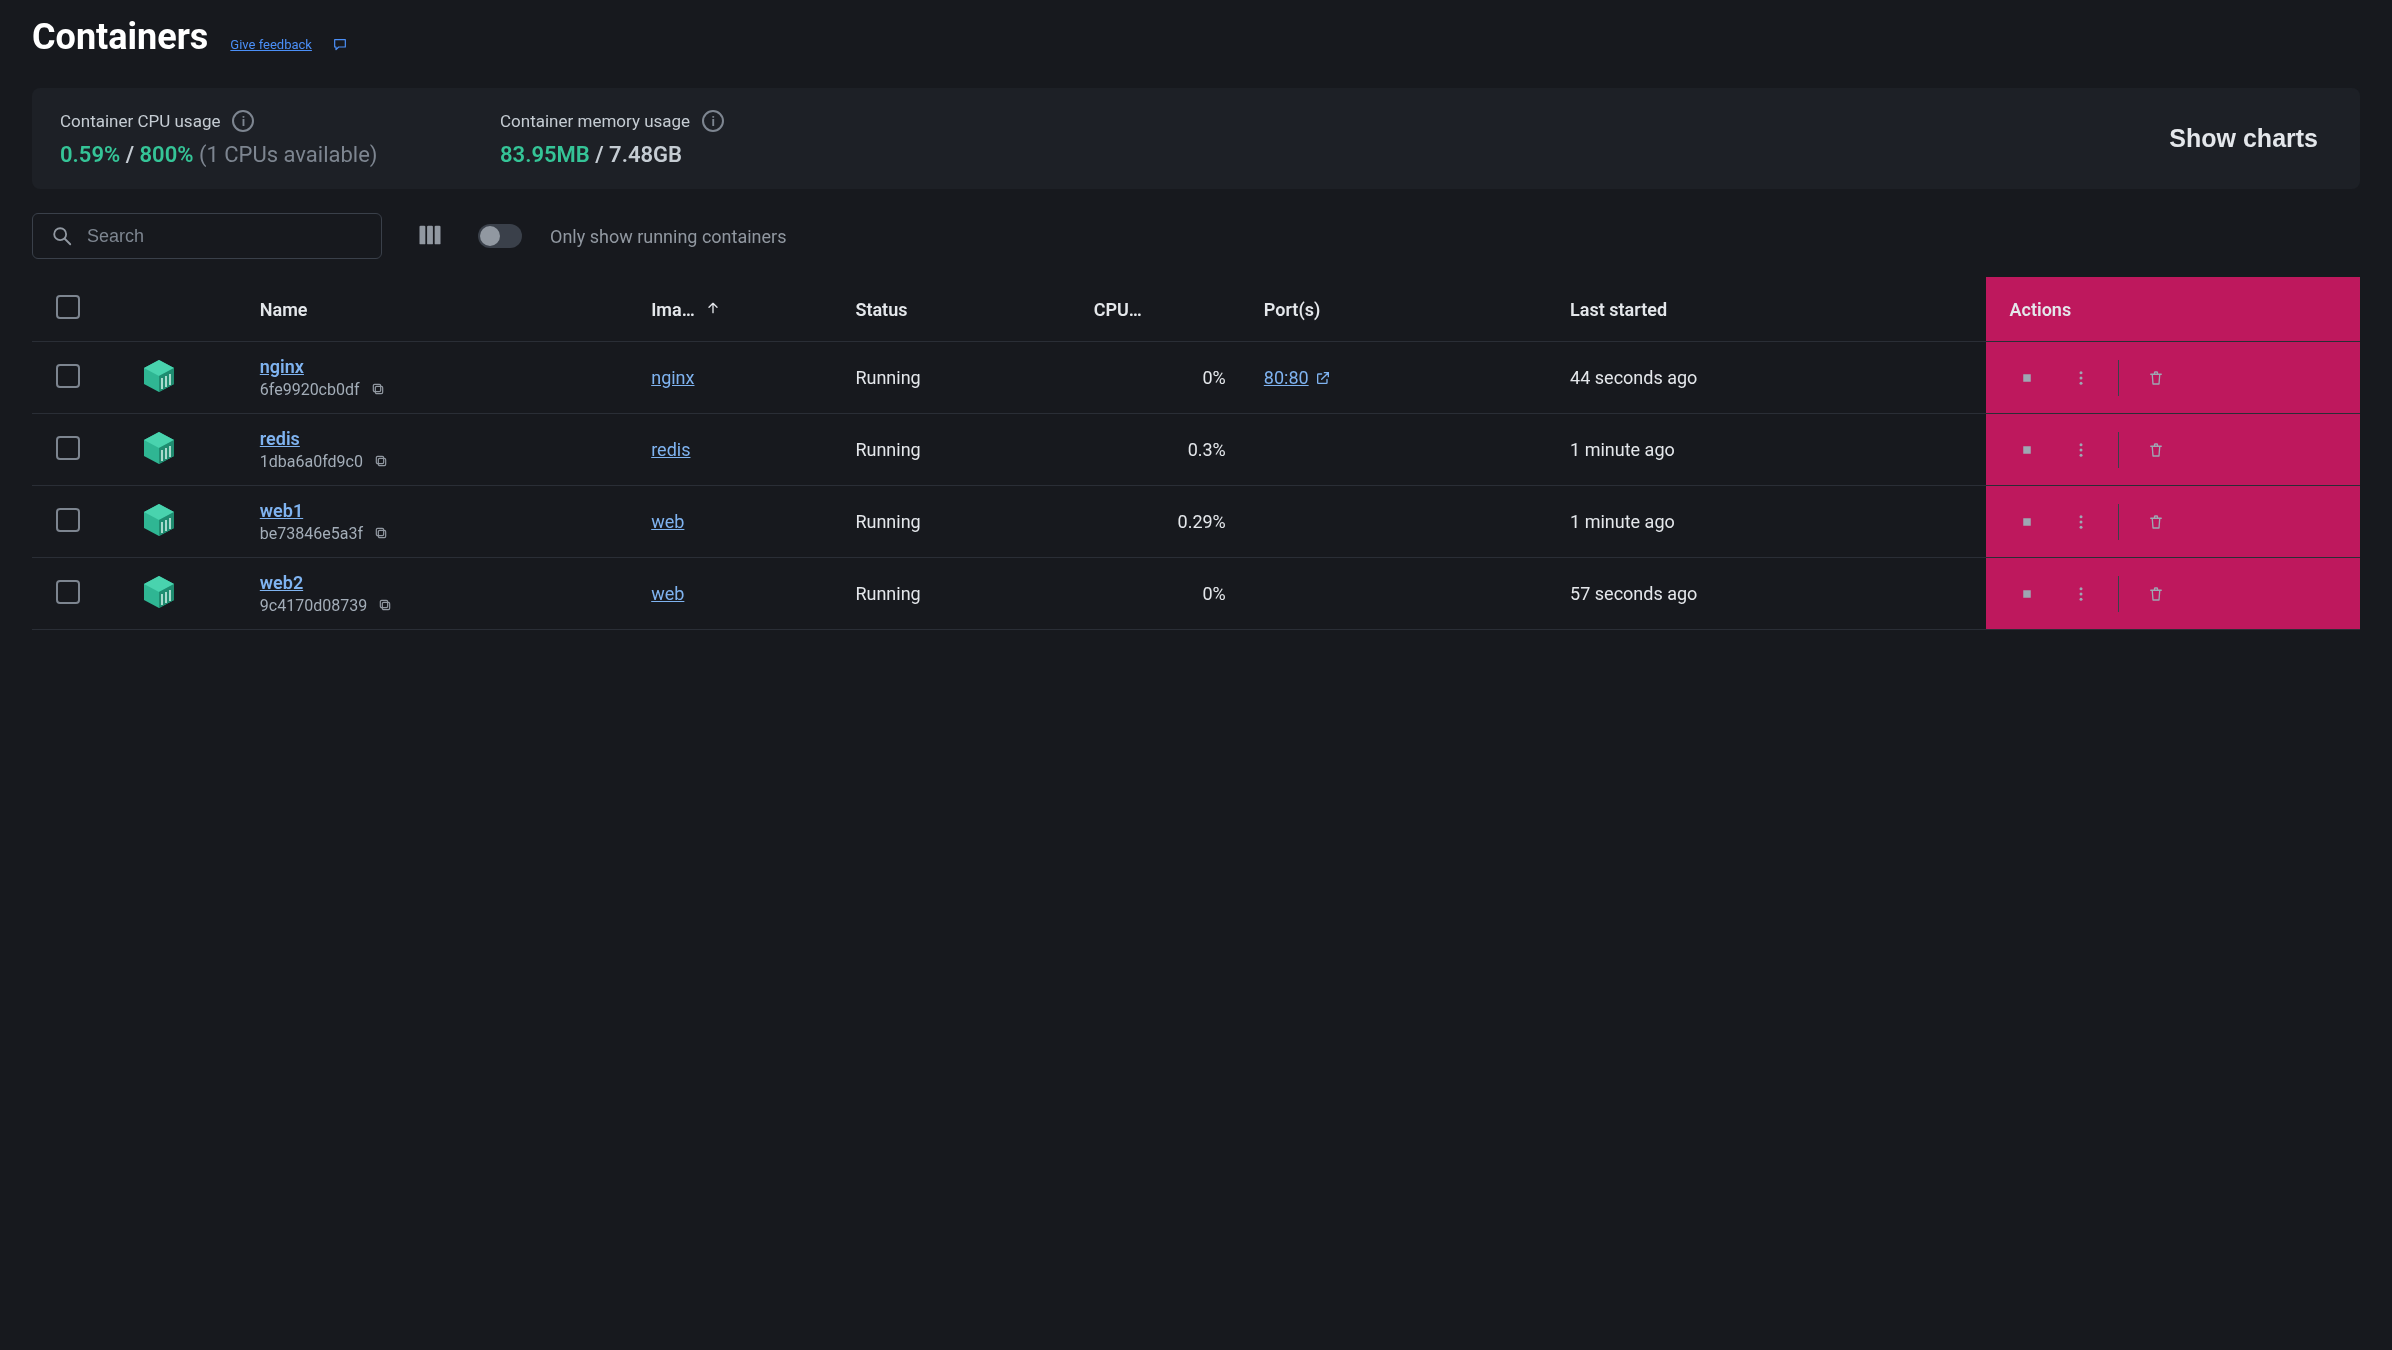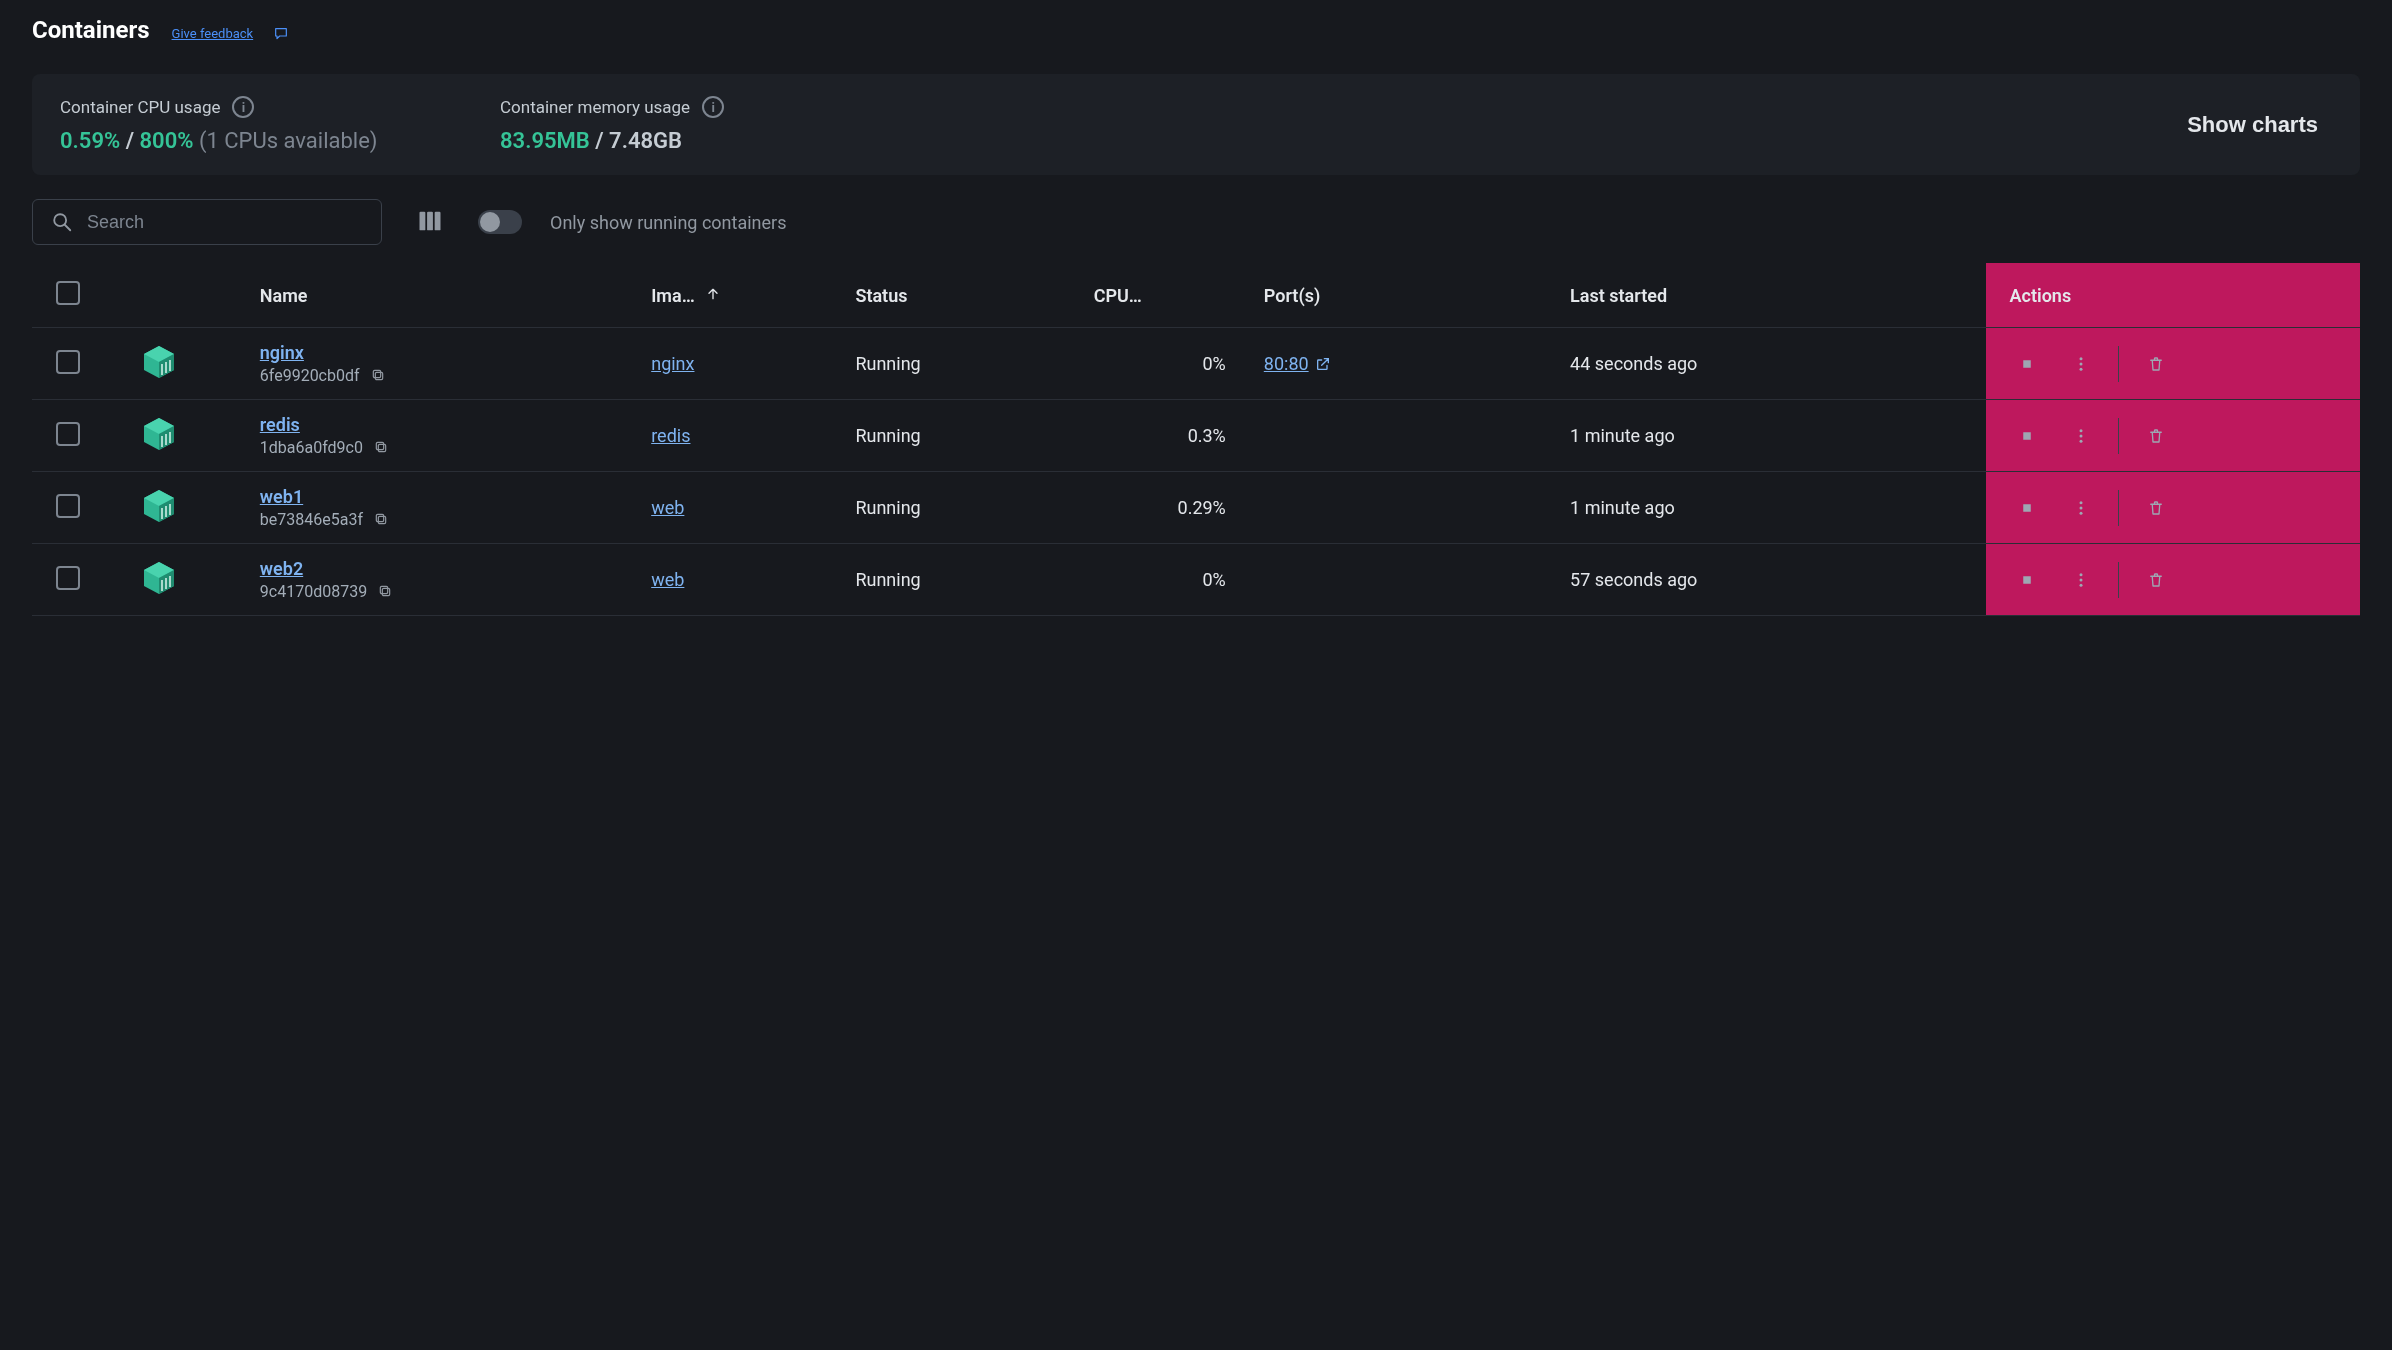--- a/index.html
+++ b/index.html
@@ -5,42 +5,42 @@
 * { box-sizing: border-box; margin: 0; padding: 0; }
 body {
   background: #17191e;
   color: #e4e7eb;
   font-family: -apple-system, BlinkMacSystemFont, "Segoe UI", Roboto, Helvetica, Arial, sans-serif;
   font-size: 16px;
   padding: 0;
 }
 .page { padding: 16px 32px; }
 .header-row { display: flex; align-items: baseline; gap: 22px; margin-bottom: 30px; }
-.page-title { font-size: 24px; font-weight: 700; color: #fff; }
+.page-title { font-size: 36px; font-weight: 700; color: #fff; }
 .feedback-link {
   color: #4b8ff7; font-size: 13px; text-decoration: underline;
   display: inline-flex; align-items: center; gap: 20px; cursor: pointer;
 }
 .usage-panel {
   background: #1d2026; border-radius: 8px; padding: 22px 28px;
   display: flex; align-items: center; gap: 60px; margin-bottom: 24px;
 }
 .usage-block { display: flex; flex-direction: column; gap: 10px; min-width: 380px; }
 .usage-label-row { display: flex; align-items: center; gap: 12px; color: #c5ccd3; font-size: 17px; }
 .info-circle {
   width: 22px; height: 22px; border: 2px solid #7d8590; border-radius: 50%;
   display: inline-flex; align-items: center; justify-content: center;
   font-size: 13px; font-weight: bold; color: #7d8590; cursor: pointer;
 }
 .usage-value-row { font-size: 22px; font-weight: 600; color: #c5ccd3; }
 .usage-highlight { color: #35c497; margin-top: 8px; }
 .usage-sub { color: #7d8590; font-weight: 400; }
 .spacer-flex { flex: 1; }
 .show-charts-btn {
-  background: transparent; border: none; color: #e4e7eb; font-size: 22px;
+  background: transparent; border: none; color: #e4e7eb; font-size: 25px;
   font-weight: 600; cursor: pointer; padding: 8px 14px;
 }
 .controls-row { display: flex; align-items: center; gap: 28px; margin-bottom: 18px; }
 .search-box {
   display: flex; align-items: center; gap: 14px; border: 1px solid #3a404a;
   border-radius: 6px; padding: 12px 18px; height: 46px; width: 350px;
 }
 .search-input {
   flex: 1; background: transparent; border: none; outline: none;
   color: #e4e7eb; font-size: 18px;

